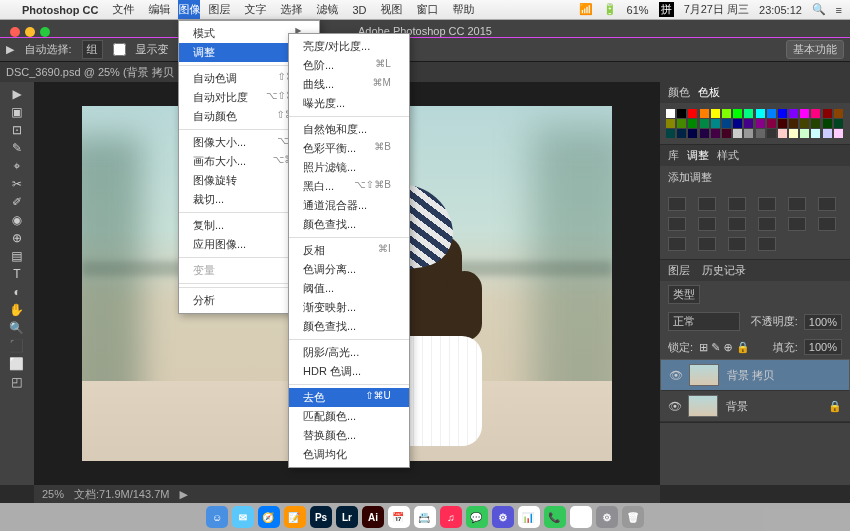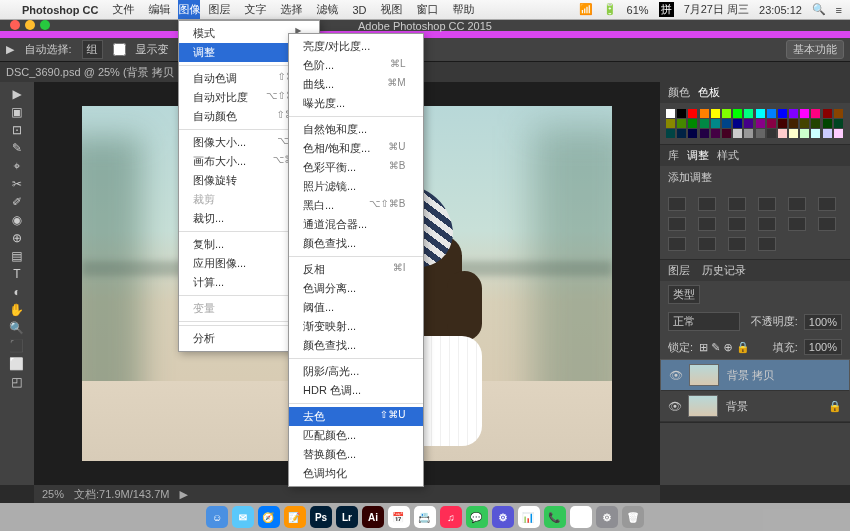--- a/index.html
+++ b/index.html
@@ -2,21 +2,21 @@
 <html><head>
 <meta charset="utf-8">
 <style>
 *{margin:0;padding:0;box-sizing:border-box;font-family:-apple-system,"Helvetica Neue",sans-serif;font-size:11px;user-select:none}
 body{width:850px;height:531px;background:#2a2a2a;position:relative;overflow:hidden}
 .menubar{height:20px;background:linear-gradient(#f8f8f8,#e8e8e8);display:flex;align-items:center;padding:0 8px;gap:14px;color:#333;border-bottom:1px solid #aaa}
 .menubar .apple{font-size:13px}
 .menubar .right{margin-left:auto;display:flex;gap:10px;align-items:center}
 .menubar .mi{cursor:default}
 .menubar .mi.active{background:#2a6cd6;color:#fff;padding:2px 0;margin:-2px -6px}
-.toolbar{height:18px;background:#424242;border-bottom:7px solid #d946ef;display:flex;align-items:flex-start;padding:0 10px;gap:8px;color:#ccc;font-size:10px}
+.toolbar{height:18px;background:#424242;border-bottom:1px solid #d946ef;display:flex;align-items:flex-end;padding:0 10px;gap:8px;color:#ccc;font-size:10px}
 .toolbar .traffic{display:flex;gap:5px}
 .toolbar .dot{width:10px;height:10px;border-radius:50%}
 .dot.r{background:#ff5f56}.dot.y{background:#ffbd2e}.dot.g{background:#27c93f}
 .toolbar .title{position:absolute;left:50%;transform:translateX(-50%);color:#ccc}
 .optbar{height:24px;background:#424242;border-bottom:1px solid #1a1a1a;display:flex;align-items:center;padding:0 6px;gap:10px;color:#ccc;font-size:10px}
 .sel{background:#333;border:1px solid #555;padding:1px 4px;color:#ccc}
 .tabbar{height:20px;background:#383838;display:flex;align-items:center;padding:0 6px;color:#bbb;font-size:10px}
 .main{position:absolute;top:82px;left:34px;right:190px;bottom:46px;background:#1e1e1e;display:flex;align-items:center;justify-content:center}
 .canvas{width:530px;height:355px;background:linear-gradient(180deg,#b8d8d8 0%,#c8e0d8 35%,#d8d0b8 55%,#d8c8b0 100%);position:relative;overflow:hidden}
 .canvas .blur1{position:absolute;left:-20px;top:30px;width:80px;height:280px;background:rgba(60,100,80,.4);filter:blur(15px)}
@@ -301,35 +301,29 @@
       <span>图像大小...</span>
       <span class="sc">⌥⌘I</span>
     </div>
     <div class="item">
       <span>画布大小...</span>
       <span class="sc">⌥⌘C</span>
     </div>
     <div class="item arrow">
       <span>图像旋转</span>
     </div>
-    <div class="item dis">
-      <span>裁剪</span>
-    </div>
     <div class="item">
       <span>裁切...</span>
     </div>
     <div class="sep"></div>
     <div class="item">
       <span>复制...</span>
     </div>
     <div class="item">
       <span>应用图像...</span>
-    </div>
-    <div class="item">
-      <span>计算...</span>
     </div>
     <div class="sep"></div>
     <div class="item dis arrow">
       <span>变量</span>
     </div>
     <div class="sep"></div>
     <div class="sep"></div>
     <div class="item arrow">
       <span>分析</span>
     </div>
@@ -345,24 +339,20 @@
     <div class="item">
       <span>曲线...</span>
       <span class="sc">⌘M</span>
     </div>
     <div class="item">
       <span>曝光度...</span>
     </div>
     <div class="sep"></div>
     <div class="item">
       <span>自然饱和度...</span>
-    </div>
-    <div class="item">
-      <span>色相/饱和度...</span>
-      <span class="sc">⌘U</span>
     </div>
     <div class="item">
       <span>色彩平衡...</span>
       <span class="sc">⌘B</span>
     </div>
     <div class="item">
       <span>照片滤镜...</span>
     </div>
     <div class="item">
       <span>黑白...</span>

